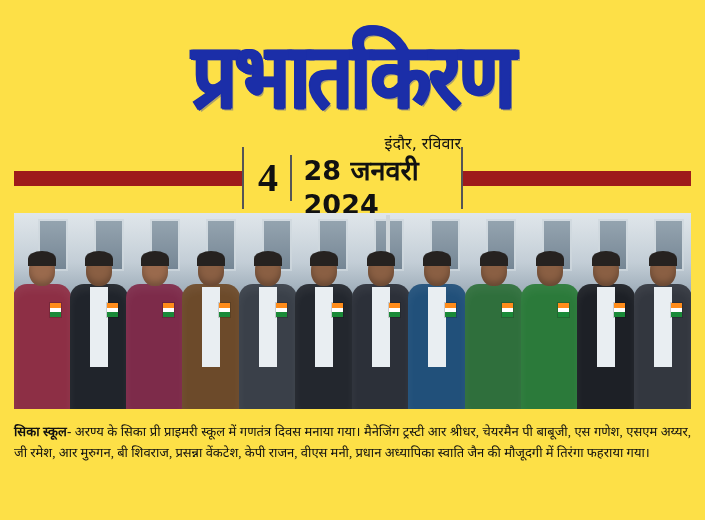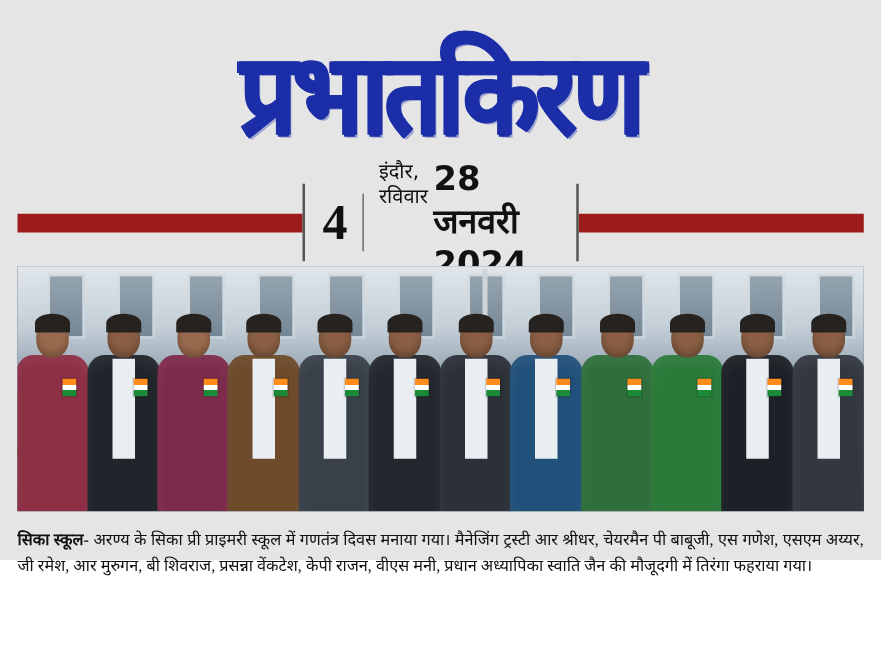--- a/index.html
+++ b/index.html
@@ -6,22 +6,22 @@
   html, body {
     width: 705px;
     height: 520px;
     background: #ffffff;
     font-family: "Liberation Sans", sans-serif;
     overflow: hidden;
   }
   .page {
     position: relative;
     width: 705px;
-    height: 448px;
-    background: #e5e5e5;
+    height: 520px;
+    background: #fde047;
   }
 
   
   .masthead {
     position: relative;
     width: 705px;
     height: 145px;
     display: flex;
     align-items: center;
     justify-content: center;
@@ -81,22 +81,23 @@
     padding: 0 12px 0 4px;
   }
   .datebox .vdiv {
     width: 2px;
     height: 46px;
     background: #555;
     margin-right: 12px;
   }
   .datebox .dates {
     display: flex;
-    flex-direction: row;
+    flex-direction: column;
     justify-content: center;
+    align-items: flex-end;
   }
   .datebox .city {
     font-family: "DejaVu Sans", sans-serif;
     font-size: 16px;
     color: #111;
     line-height: 1.25;
     font-weight: 400;
   }
   .datebox .fulldate {
     font-family: "DejaVu Sans", sans-serif;

